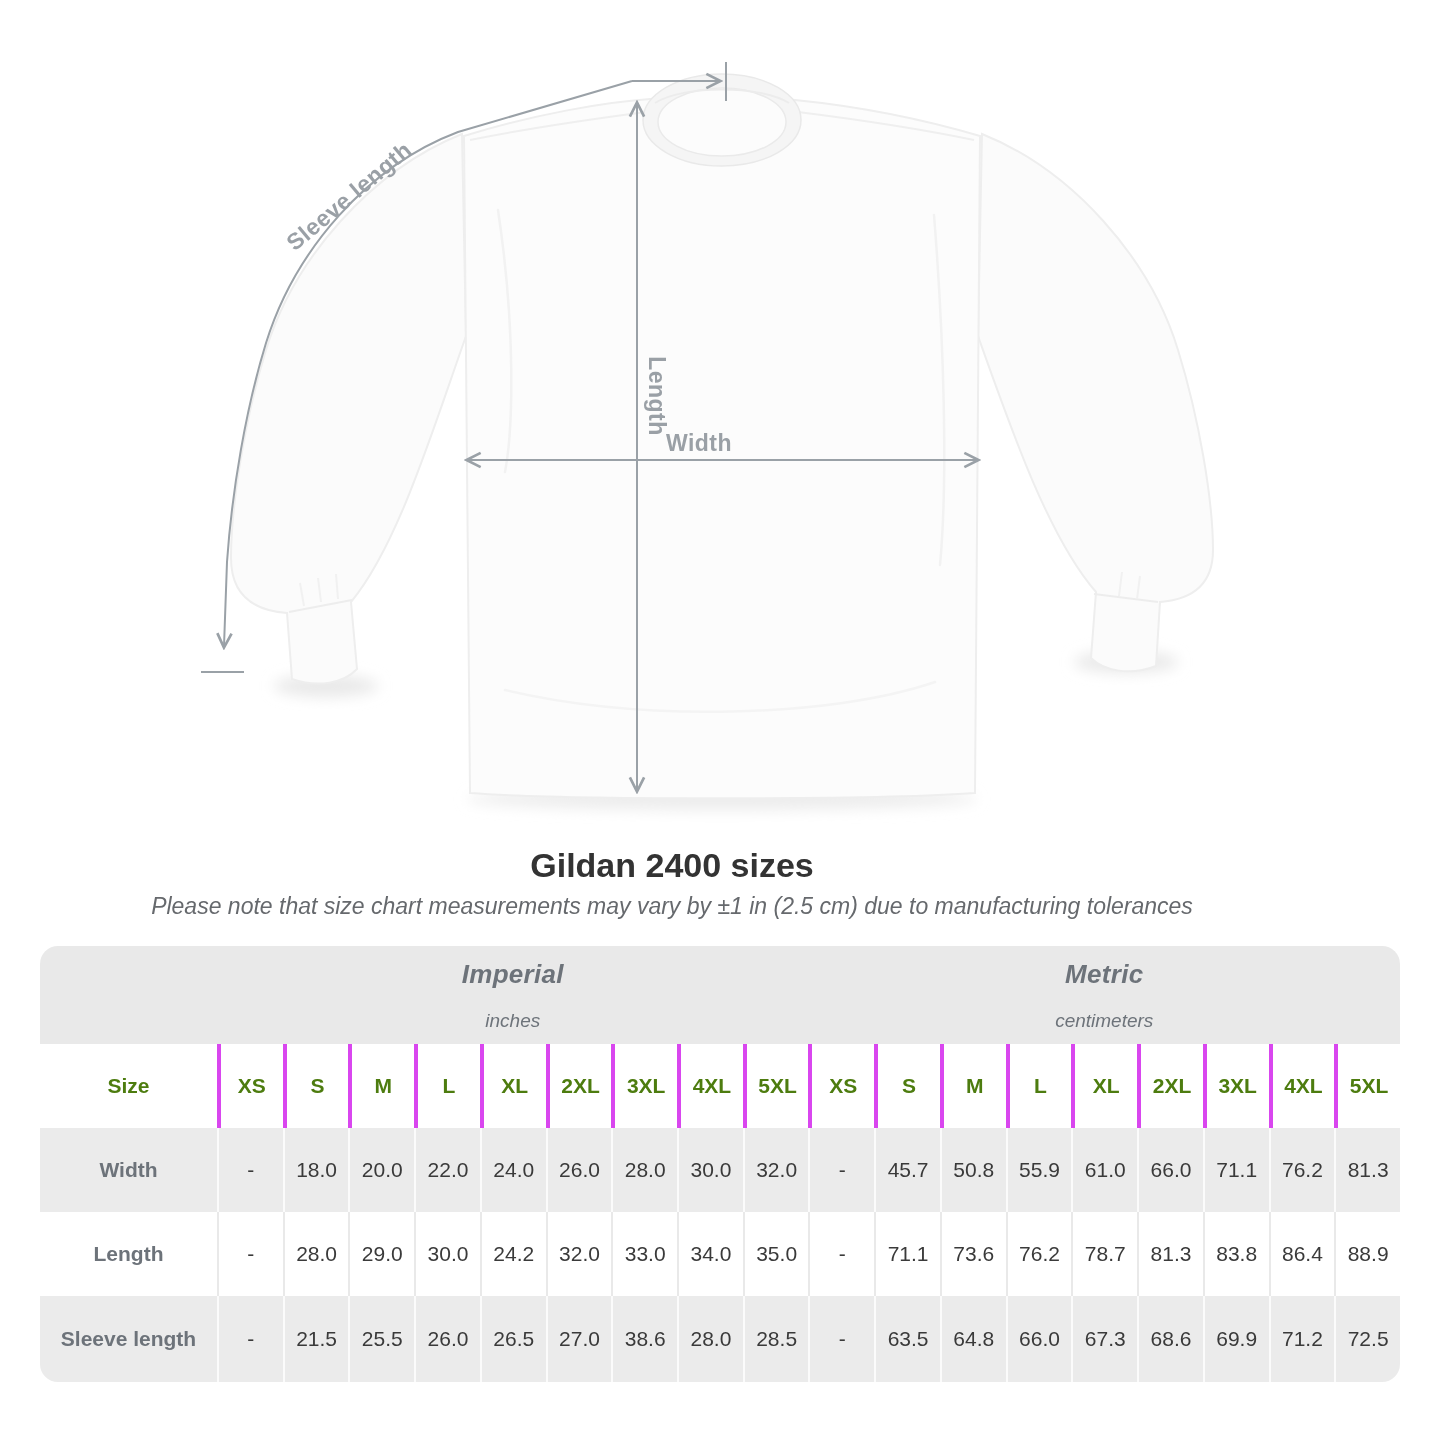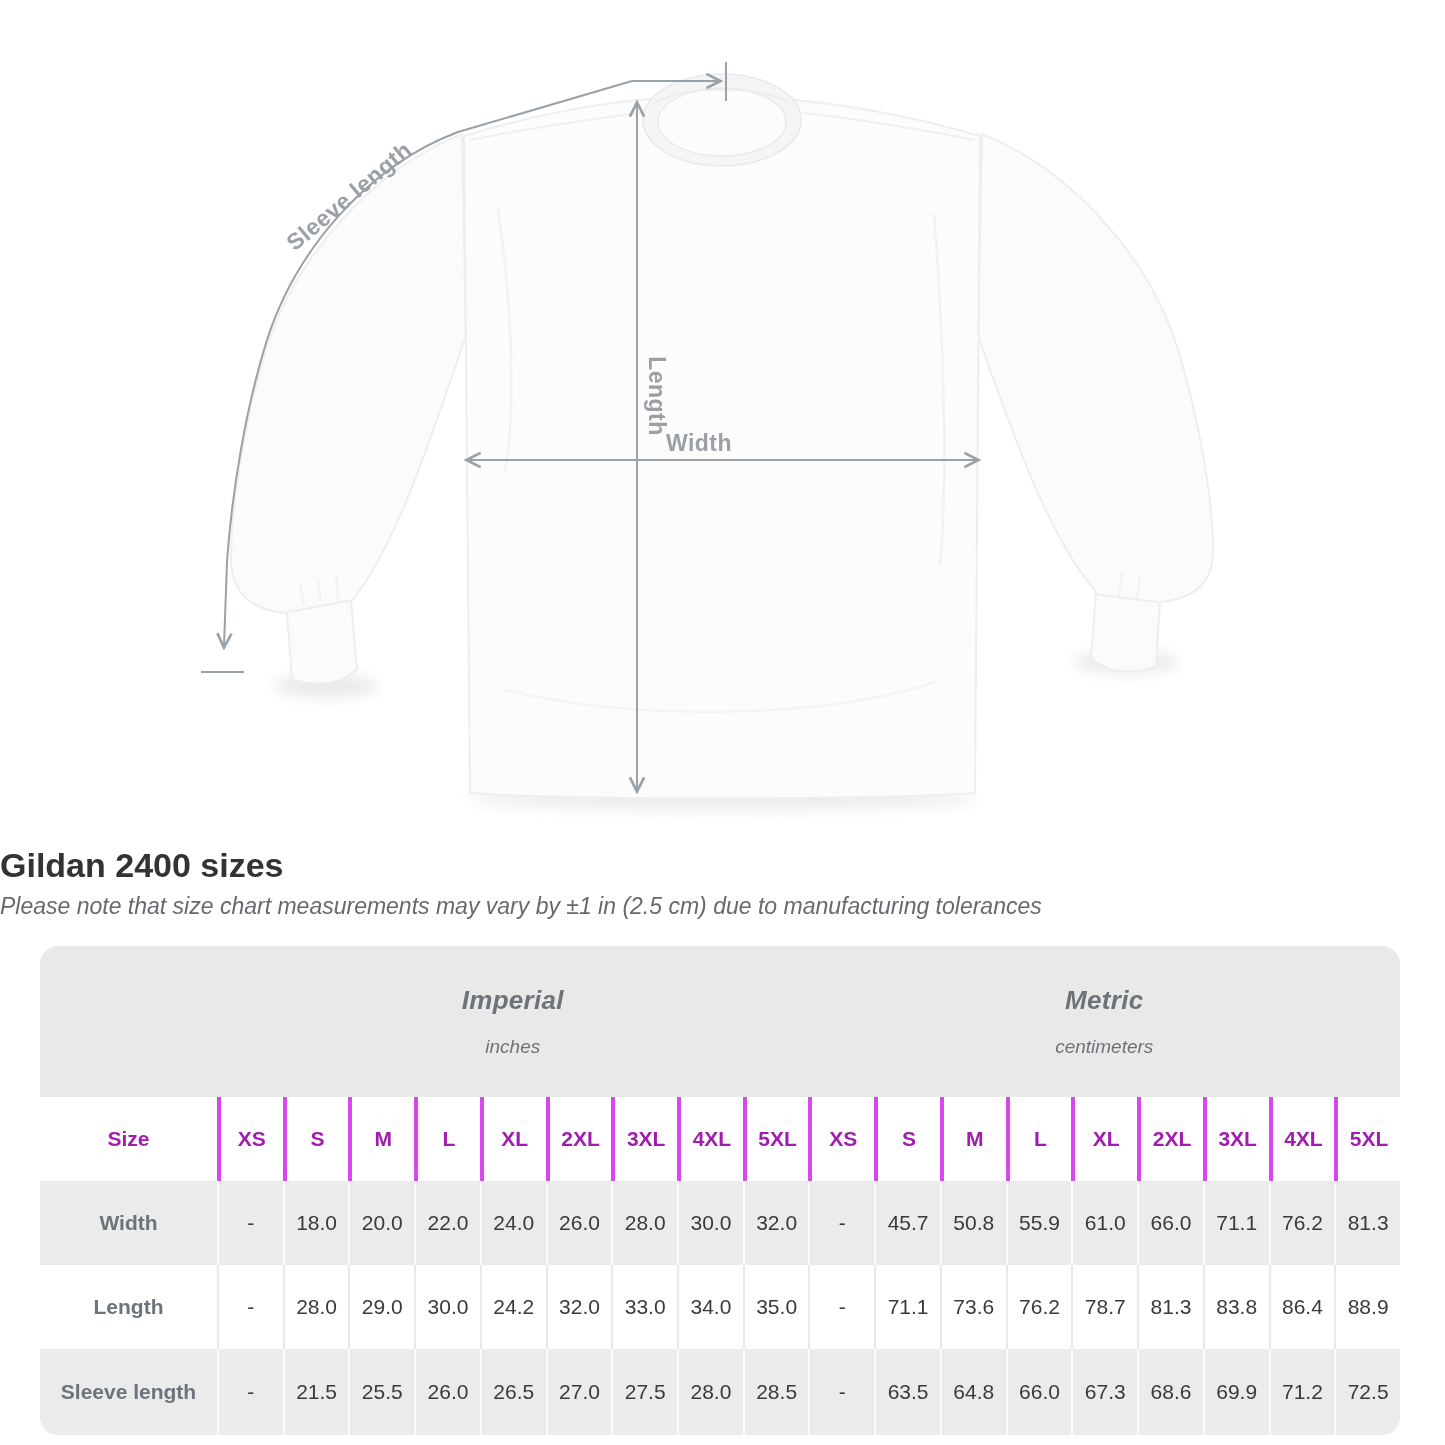--- a/index.html
+++ b/index.html
@@ -4,36 +4,36 @@
 <style>
   html,body{margin:0;padding:0;background:#ffffff;}
   body{width:1445px;height:1445px;font-family:"Liberation Sans",sans-serif;-webkit-font-smoothing:antialiased;}
   #page{position:relative;width:1445px;height:1445px;overflow:hidden;background:#fff;}
 
   
   #diagram{position:absolute;top:0;left:0;}
   .measure-label{font-family:"Liberation Sans",sans-serif;font-weight:bold;font-size:23px;fill:#9aa0a6;letter-spacing:.5px;}
 
   
-  #title-block{position:absolute;top:843px;left:0;width:1344px;text-align:left;}
+  #title-block{position:absolute;top:843px;left:0;width:1344px;text-align:center;}
   #chart-title{font-size:34px;font-weight:bold;color:#333333;line-height:44px;}
   #chart-subtitle{margin-top:6px;font-size:23px;font-style:italic;color:#66696d;line-height:27px;}
 
   
   #size-table{position:absolute;top:946px;left:40px;width:1360px;border-radius:18px;overflow:hidden;}
-  .band{display:flex;height:151px;background:#e9e9e9;}
+  .band{display:flex;height:98px;background:#e9e9e9;}
   .band-spacer{width:177px;}
   .band-group{width:591.5px;display:flex;flex-direction:column;align-items:center;justify-content:center;color:#6d737a;}
   .band-label{font-size:26px;font-weight:bold;font-style:italic;letter-spacing:.3px;}
   .band-sub{font-size:19px;font-style:italic;margin-top:20px;}
 
   .row{display:grid;grid-template-columns:177px repeat(18,1fr);}
   .row > div{display:flex;align-items:center;justify-content:center;overflow:hidden;}
   .size-row{height:84px;background:#ffffff;}
-  .size-row > div{font-weight:bold;font-size:21px;color:#a21caf;}
+  .size-row > div{font-weight:bold;font-size:21px;color:#4d7c0f;}
   .size-row > div + div{border-left:4px solid #d946ef;}
   .data-row{height:84px;background:#ffffff;font-size:21px;color:#3a3a3a;}
   .data-row:last-child{height:86px;}
   .data-row > div + div{border-left:2px solid #e9e9e9;}
   .data-row.shaded{background:#ebebeb;}
   .data-row.shaded > div + div{border-left-color:#fbfbfb;}
   .row-label{font-weight:bold;font-size:21px;color:#6d737a;}
 </style>
 </head>
 <body>
@@ -208,21 +208,21 @@
           <div>88.9</div>
         </div>
         <div class="row data-row shaded">
           <div class="row-label">Sleeve length</div>
           <div>-</div>
           <div>21.5</div>
           <div>25.5</div>
           <div>26.0</div>
           <div>26.5</div>
           <div>27.0</div>
-          <div>27.5</div>
+          <div>38.6</div>
           <div>28.0</div>
           <div>28.5</div>
           <div>-</div>
           <div>63.5</div>
           <div>64.8</div>
           <div>66.0</div>
           <div>67.3</div>
           <div>68.6</div>
           <div>69.9</div>
           <div>71.2</div>

